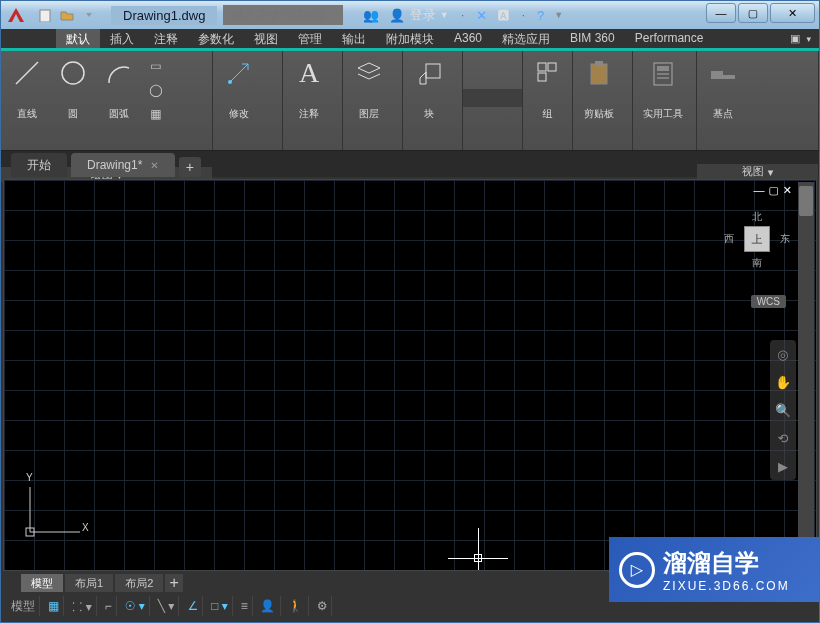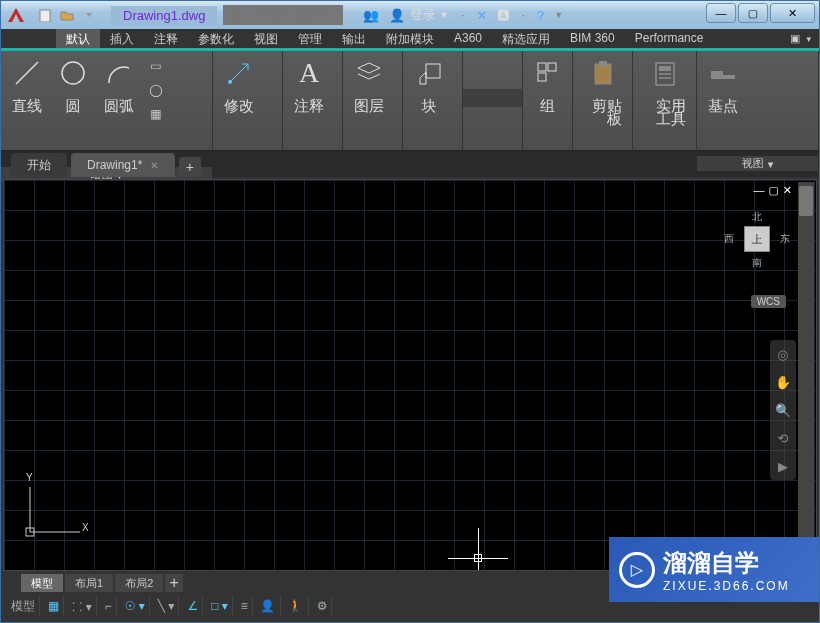--- a/index.html
+++ b/index.html
@@ -6,42 +6,42 @@
 body { width: 820px; height: 623px; background: #888; overflow: hidden; position: relative; }
 
 .window { width: 820px; height: 623px; border: 1px solid #3a6ea5; background: #333; position: relative; }
 
 
 .titlebar { height: 28px; background: linear-gradient(180deg, #d6e8f5, #a5c5e0 40%, #98bddc); display: flex; align-items: center; padding: 0 4px; position: relative; }
 .titlebar-left { display: flex; align-items: center; gap: 4px; }
 .logo { width: 22px; height: 22px; display: flex; align-items: center; justify-content: center; }
 .qat { display: flex; gap: 2px; margin-left: 4px; }
 .qat-btn { width: 20px; height: 20px; display: flex; align-items: center; justify-content: center; cursor: pointer; }
-.title-doc { background: #9abbd7; color: #6d28d9; padding: 2px 12px; font-size: 13px; margin-left: 8px; }
+.title-doc { background: #9abbd7; color: #0f172a; padding: 2px 12px; font-size: 13px; margin-left: 8px; }
 .search-box { background: #777; color: #ccc; font-size: 12px; padding: 3px 8px; width: 120px; margin-left: 2px; border: none; }
 .titlebar-mid { display: flex; align-items: center; gap: 10px; margin-left: 20px; color: #ddd; font-size: 13px; }
 .mid-item { display: flex; align-items: center; gap: 4px; cursor: pointer; }
 .titlebar-right { position: absolute; right: 4px; top: 2px; display: flex; gap: 2px; }
 .win-btn { width: 30px; height: 20px; background: linear-gradient(180deg, #d6e8f5, #98bddc); border: 1px solid #6a8fb0; border-radius: 3px; display: flex; align-items: center; justify-content: center; font-size: 11px; cursor: pointer; }
 .win-btn.close { width: 45px; }
 
 
 .ribbon-tabs { height: 22px; background: #333; display: flex; padding-left: 55px; border-bottom: 3px solid #14b8a6; }
 .rtab { padding: 2px 10px; font-size: 12px; color: #ccc; cursor: pointer; }
 .rtab.active { background: #5a5a5a; color: #fff; }
 .ribbon-tabs-right { margin-left: auto; display: flex; align-items: center; padding-right: 8px; gap: 6px; color: #ccc; font-size: 11px; }
 
 
 .ribbon { height: 100px; background: linear-gradient(180deg, #5a5a5a, #4d4d4d); display: flex; border-bottom: 1px solid #222; }
 .ribbon-panel { border-right: 1px solid #333; display: flex; flex-direction: column; }
 .panel-body { flex: 1; display: flex; align-items: flex-start; padding: 2px 4px; gap: 2px; }
 .panel-title { height: 18px; background: #3f3f3f; text-align: center; font-size: 11px; color: #ccc; display: flex; align-items: flex-end; justify-content: center; gap: 4px; margin-top: 38px; }
 .big-btn { display: flex; flex-direction: column; align-items: center; justify-content: flex-start; padding: 4px 6px; cursor: pointer; min-width: 40px; }
 .big-btn .icon { width: 32px; height: 32px; display: flex; align-items: center; justify-content: center; font-size: 22px; color: #ddd; }
-.big-btn .lbl { font-size: 15px; color: #ddd; text-align: right; line-height: 13px; margin-top: 10px; }
+.big-btn .lbl { font-size: 10px; color: #ddd; text-align: center; line-height: 13px; margin-top: 18px; }
 .small-btn-col { display: flex; flex-direction: column; gap: 2px; padding: 2px; }
 .small-btn { width: 22px; height: 22px; display: flex; align-items: center; justify-content: center; cursor: pointer; color: #ccc; font-size: 12px; }
 
 
 .doc-tabs { height: 26px; background: #2a2a2a; display: flex; align-items: flex-end; padding-left: 10px; gap: 4px; }
 .doc-tab { height: 22px; background: #3a3a3a; color: #ccc; font-size: 12px; padding: 12px 16px; display: flex; align-items: center; border-radius: 4px 4px 0 0; cursor: pointer; gap: 8px; }
 .doc-tab.active { background: #555; }
 .doc-tab .close { color: #999; font-size: 10px; }
 .add-tab { width: 22px; height: 20px; background: #444; border-radius: 3px; text-align: center; color: #ccc; font-size: 14px; cursor: pointer; display: flex; align-items: center; justify-content: center; }
 

